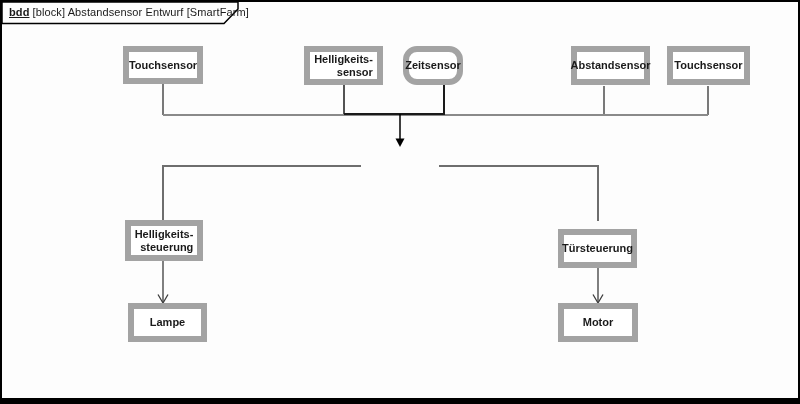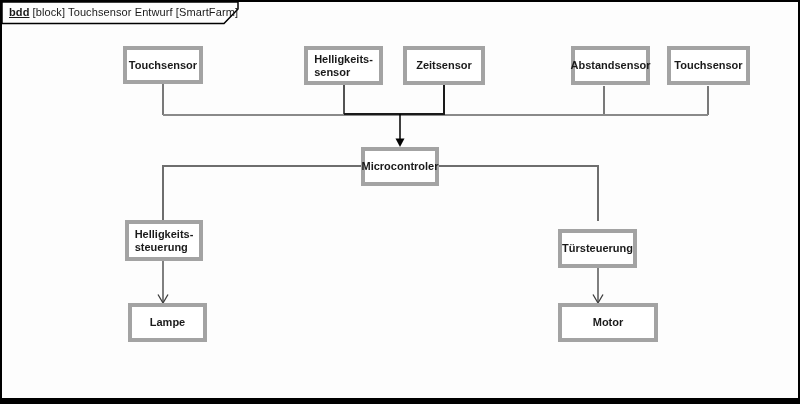--- a/index.html
+++ b/index.html
@@ -20,24 +20,24 @@
   .connector-layer{position:absolute;left:0;top:0;width:800px;height:404px;}
   .tab-text{
     position:absolute;left:9px;top:6px;
     font-size:11px;color:#1a1a1a;white-space:nowrap;
     letter-spacing:0.1px;
   }
   .tab-text .kw{font-weight:bold;text-decoration:underline;}
   .block{
     position:absolute;
     background:#ffffff;
-    border:4px solid #a3a3a3;
+    border:6px solid #a3a3a3;
     box-sizing:border-box;
     display:flex;align-items:center;justify-content:center;
-    text-align:left;
+    text-align:right;
     z-index:2;
   }
   .block-label{
     font-size:11px;font-weight:bold;color:#1a1a1a;
     line-height:13px;white-space:pre-line;
   }
 </style>
 </head>
 <body>
 
@@ -80,59 +80,56 @@
       <path d="M158 294.5 L163 303 L168 294.5"></path>
     </g>
 
     <g stroke="#3d3d3d" stroke-width="1.3" fill="none">
       <path d="M598 260 V302"></path>
       <path d="M593 294.5 L598 303 L603 294.5"></path>
     </g>
   </svg>
 
   <div class="tab-text">
-    <span class="kw">bdd</span><span> [block] Touchsensor Entwurf [SmartFarm]</span>
+    <span class="kw">bdd</span><span> [block] Abstandsensor Entwurf [SmartFarm]</span>
   </div>
 
   <div class="block" style="left:123px;top:46px;width:80px;height:38px;">
     <span class="block-label">Touchsensor</span>
   </div>
 
   <div class="block" style="left:304px;top:46px;width:79px;height:39px;">
     <span class="block-label">Helligkeits-
 sensor</span>
   </div>
 
-  <div class="block" style="left:403px;top:46px;width:82px;height:39px;">
+  <div class="block" style="left:403px;top:46px;width:60px;height:39px;border-radius:14px;">
     <span class="block-label">Zeitsensor</span>
   </div>
 
   <div class="block" style="left:564px;top:46px;width:79px;height:39px;margin-left:7px;">
     <span class="block-label">Abstandsensor</span>
   </div>
 
   <div class="block" style="left:667px;top:46px;width:83px;height:39px;">
     <span class="block-label">Touchsensor</span>
   </div>
 
-  <div class="block" style="left:361px;top:147px;width:78px;height:39px;">
-    <span class="block-label">Microcontroler</span>
-  </div>
 
   <div class="block" style="left:125px;top:220px;width:78px;height:41px;">
     <span class="block-label">Helligkeits-
 steuerung</span>
   </div>
 
   <div class="block" style="left:558px;top:221px;width:79px;height:39px;margin-top:8px;">
     <span class="block-label">Türsteuerung</span>
   </div>
 
   <div class="block" style="left:128px;top:303px;width:79px;height:39px;">
     <span class="block-label">Lampe</span>
   </div>
 
-  <div class="block" style="left:558px;top:303px;width:100px;height:39px;">
+  <div class="block" style="left:558px;top:303px;width:80px;height:39px;">
     <span class="block-label">Motor</span>
   </div>
 
   <div class="frame-border"></div>
 </div>
 
 </body></html>

